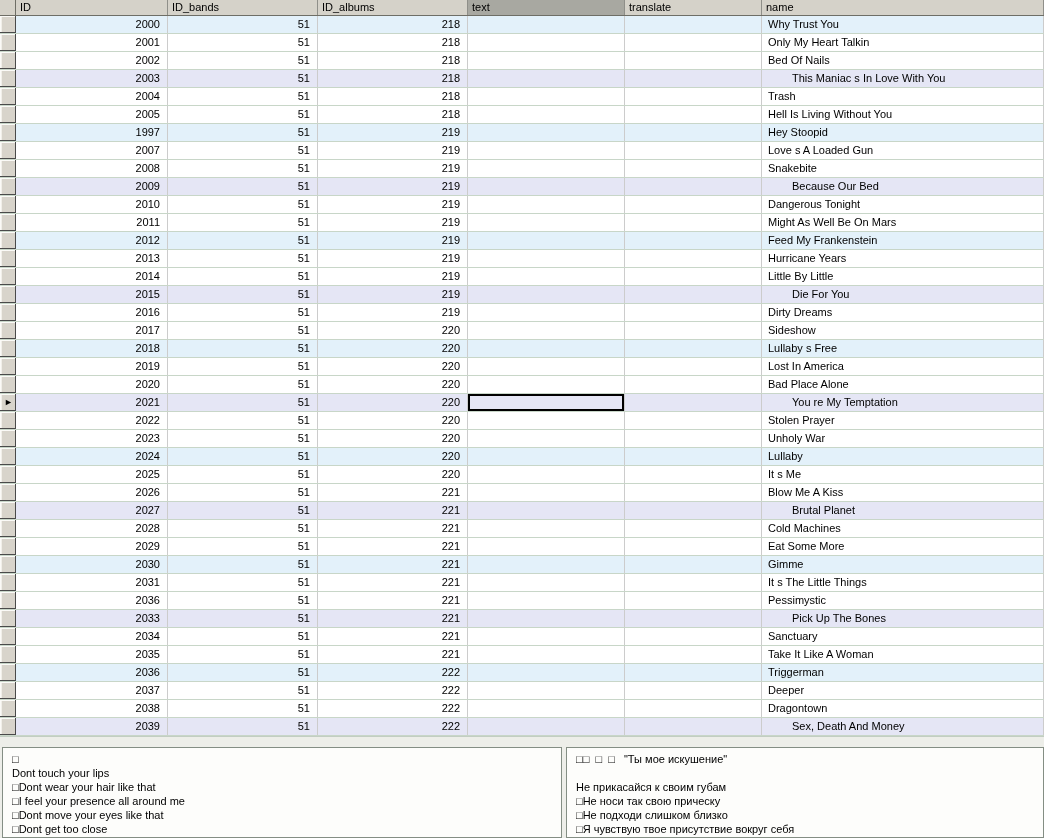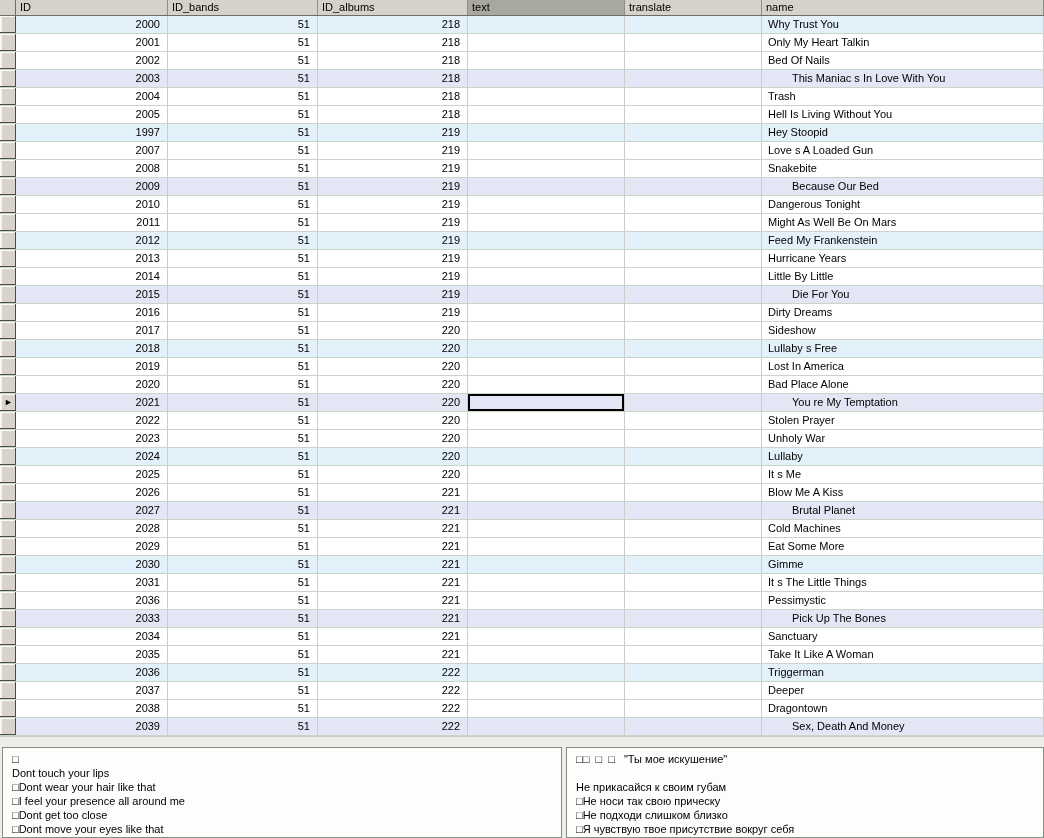--- a/index.html
+++ b/index.html
@@ -529,22 +529,22 @@
   </div>
     </div>
 </div>
 
 <div class="bottom">
   <div class="panel left" id="panel-left">
       <div class="line">□</div>
       <div class="line">Dont touch your lips</div>
       <div class="line">□Dont wear your hair like that</div>
       <div class="line">□I feel your presence all around me</div>
+      <div class="line">□Dont move your eyes like that</div>
       <div class="line">□Dont get too close</div>
-      <div class="line">□Dont move your eyes like that</div>
       <div class="line">□Because theyre deep enough to drown me</div>
     </div>
   <div class="panel right" id="panel-right">
       <div class="line">□□  □  □   "Ты мое искушение"</div>
       <div class="line">&nbsp;</div>
       <div class="line">Не прикасайся к своим губам</div>
       <div class="line">□Не носи так свою прическу</div>
       <div class="line">□Не подходи слишком близко</div>
       <div class="line">□Я чувствую твое присутствие вокруг себя</div>
       <div class="line">□Не вращай так своими глазами</div>

